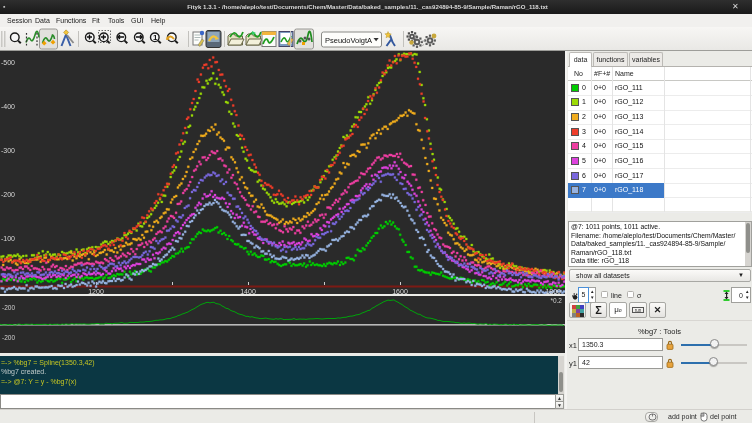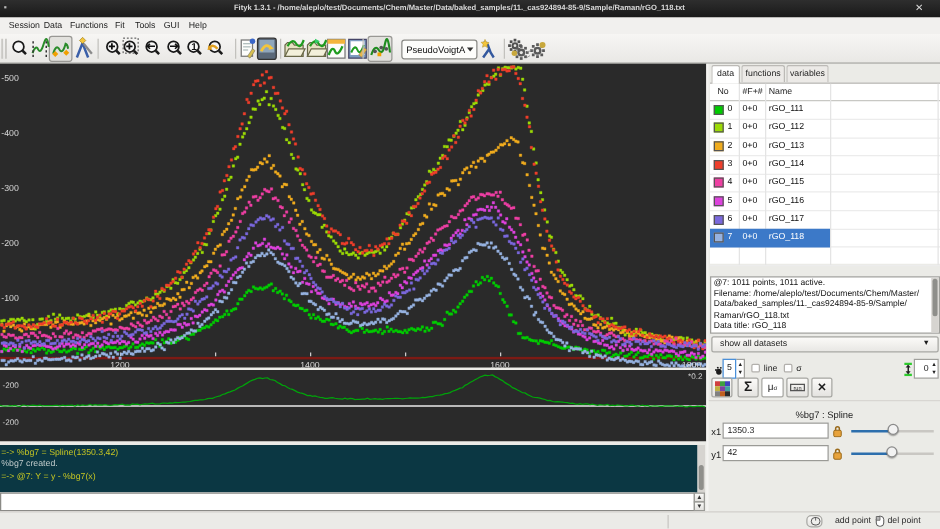--- a/index.html
+++ b/index.html
@@ -297,21 +297,21 @@
             <rect x="9" y="9" width="4" height="4" fill="#2a2a2a"></rect>
           </svg></div>
 <div class="btn" style="left:23px;top:0;width:17px;height:16px;text-align:center;font-size:11px;line-height:15px;font-weight:bold;">Σ</div>
 <div class="btn" style="left:42px;top:0;width:18px;height:16px;text-align:center;font-size:8px;line-height:14px;background:#fff;">μ<span style="font-size:5px;">σ</span></div>
 <div class="btn" style="left:62px;top:0;width:18px;height:16px;">
           <div style="margin:4px 2px;border:1px solid #555;height:6px;font-size:4.5px;line-height:5px;text-align:center;color:#333;">run</div>
         </div>
 <div class="btn" style="left:82px;top:0;width:17px;height:16px;text-align:center;font-size:9px;line-height:15px;font-weight:bold;">✕</div>
 </div>
       <div style="position:absolute;left:0;top:269px;width:185px;height:1px;background:#d8d6d2;"></div>
-      <div style="position:absolute;left:0;top:276px;width:185px;text-align:center;font-size:7.5px;">%bg7 : Spline</div>
+      <div style="position:absolute;left:0;top:276px;width:185px;text-align:center;font-size:7.5px;">%bg7 : Tools</div>
       <span style="position:absolute;left:2px;top:290px;font-size:7.5px;">x1</span>
       <div class="ibox" style="left:11px;top:287px;width:85px;">1350.3</div>
       <svg style="position:absolute;left:99px;top:289px;" width="8" height="10" viewBox="0 0 8 10">
         <rect x="1" y="4.2" width="6" height="5.2" rx="1" fill="#e8a33c" stroke="#9a6a1a" stroke-width="0.8"></rect>
         <path d="M2.5 4.2 v-1.2 a1.5 1.6 0 0 1 3 0 V4.2" fill="none" stroke="#9a6a1a" stroke-width="1.2"></path>
       </svg>
       <div class="slider" style="left:114px;top:293px;width:32px;"></div>
       <div style="position:absolute;left:151px;top:293px;width:29px;height:2px;background:#c9c7c3;"></div>
       <div class="knob" style="left:143px;top:288px;"></div>
       <span style="position:absolute;left:2px;top:308px;font-size:7.5px;">y1</span>

